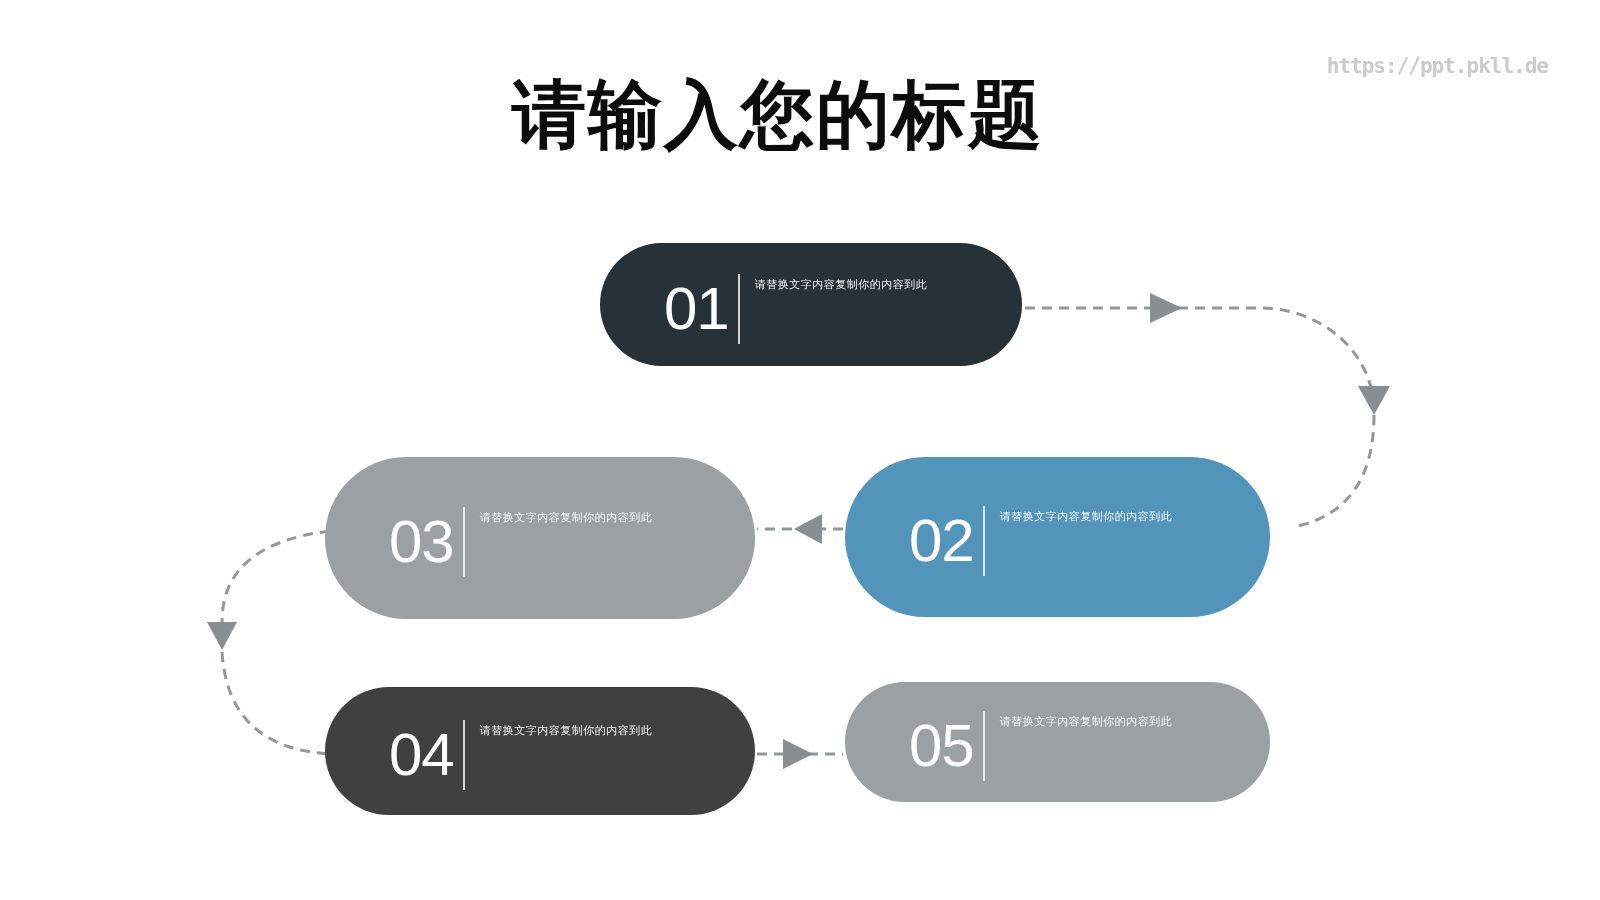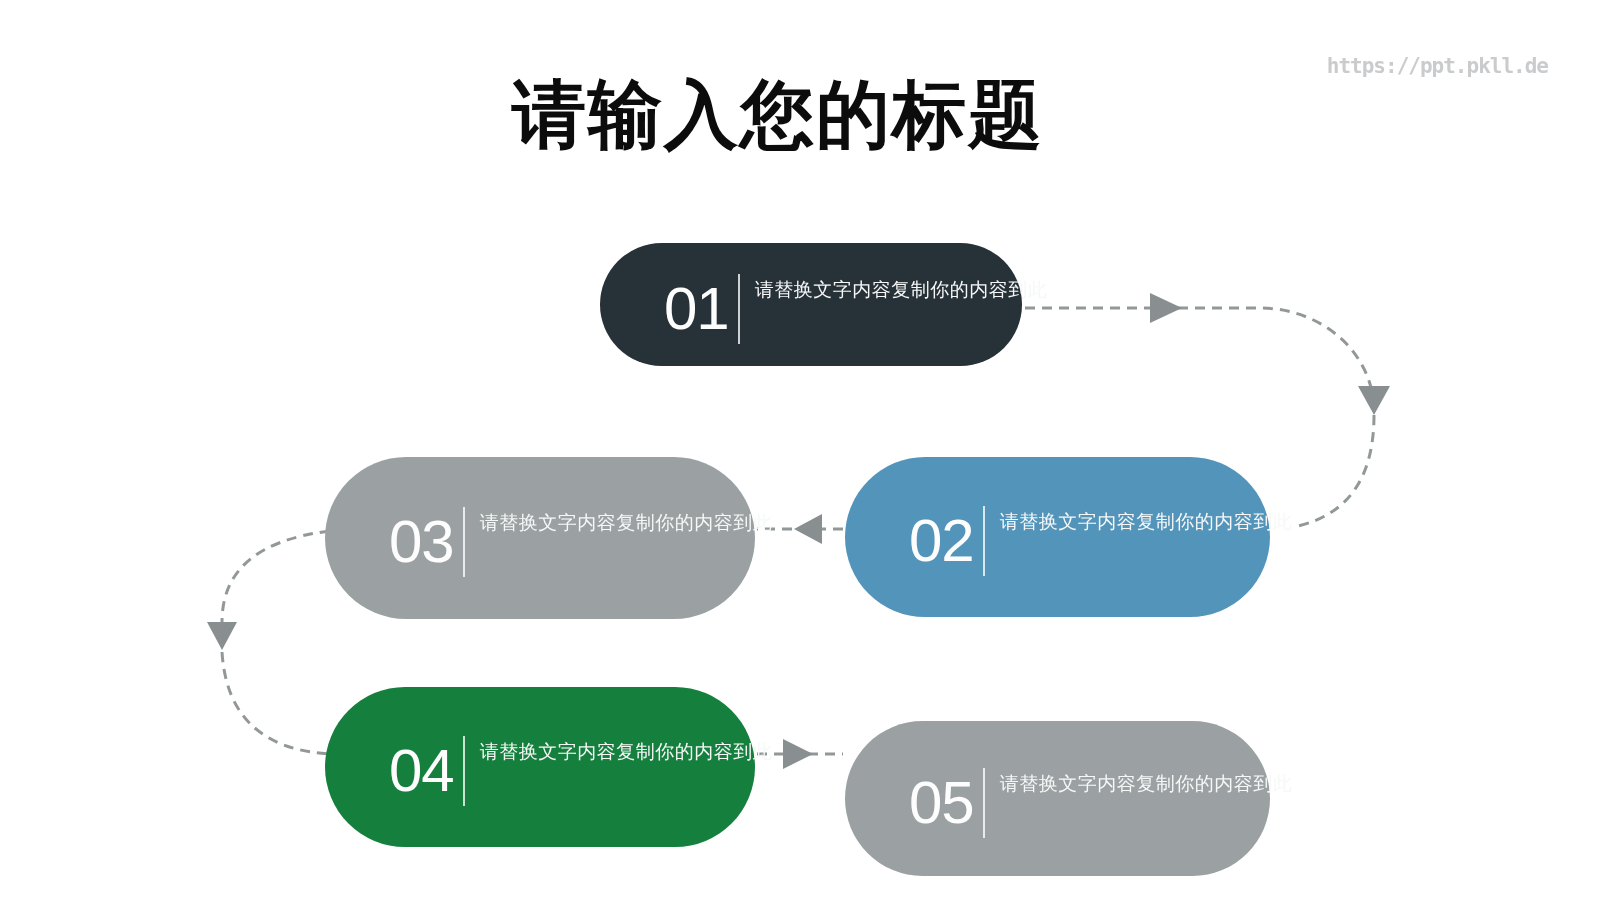--- a/index.html
+++ b/index.html
@@ -75,21 +75,21 @@
   .body {
     height: 70px;
     border-left: 2px solid rgba(255,255,255,0.78);
     margin-left: 9px;
     padding-left: 15px;
     padding-top: 3px;
     display: flex;
     align-items: flex-start;
   }
   .desc {
-    font-size: 19px;
+    font-size: 11px;
     white-space: nowrap;
     color: #f6f7f7;
     letter-spacing: 0.5px;
   }
 </style>
 </head>
 <body>
 
 <div class="slide">
 
@@ -129,30 +129,30 @@
 
   <div class="pill" style="left: 325px; top: 409px; width: 430px; height: 162px; background: rgb(155, 161, 163);">
     <div class="pill-inner">
       <span class="num">03</span>
       <div class="body">
         <span class="desc">请替换文字内容复制你的内容到此</span>
       </div>
     </div>
   </div>
 
-  <div class="pill" style="left: 325px; top: 639px; width: 430px; height: 160px; background: #15803d;">
+  <div class="pill" style="left: 325px; top: 639px; width: 430px; height: 128px; background: #404040;">
     <div class="pill-inner">
       <span class="num">04</span>
       <div class="body">
         <span class="desc">请替换文字内容复制你的内容到此</span>
       </div>
     </div>
   </div>
 
-  <div class="pill" style="left: 845px; top: 673px; width: 425px; height: 155px; background: rgb(155, 161, 163);">
+  <div class="pill" style="left: 845px; top: 634px; width: 425px; height: 120px; background: rgb(155, 161, 163);">
     <div class="pill-inner">
       <span class="num">05</span>
       <div class="body">
         <span class="desc">请替换文字内容复制你的内容到此</span>
       </div>
     </div>
   </div>
 
 </div>
 

